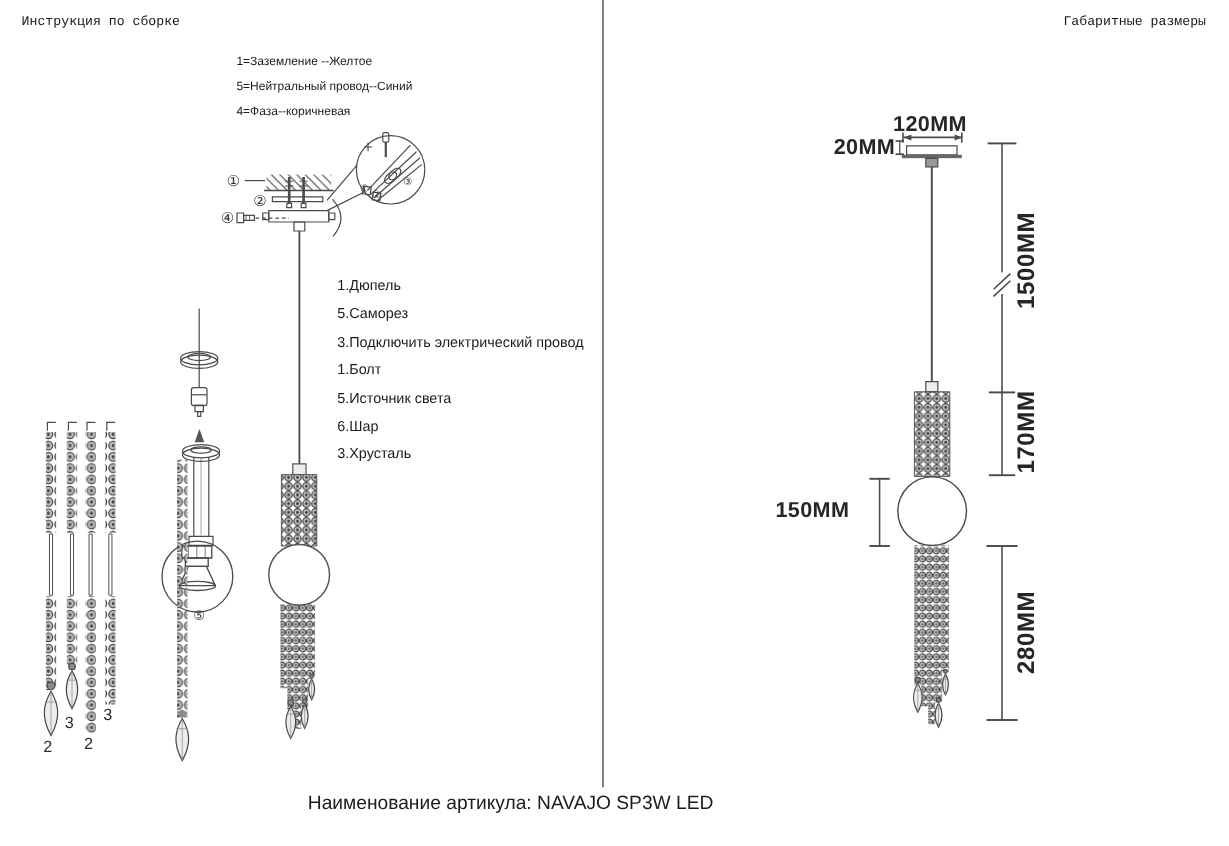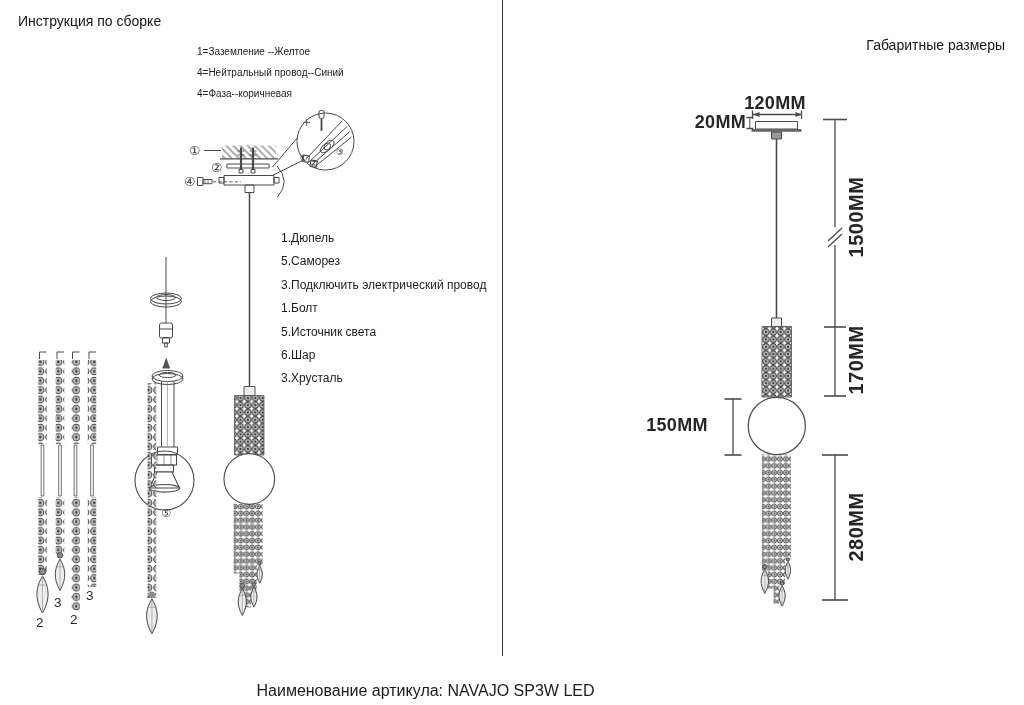--- a/index.html
+++ b/index.html
@@ -1,24 +1,24 @@
 <!DOCTYPE html>
 <html><head>
 <meta charset="utf-8">
 <style>
   html,body{margin:0;padding:0;background:#ffffff;}
   .page{
     position:relative;width:1024px;height:705px;background:#ffffff;overflow:hidden;
     font-family:"Liberation Sans","DejaVu Sans",sans-serif;color:#1a1a1a;
   }
   .abs{position:absolute;white-space:nowrap;}
-  .h1{font-size:14px;color:#161616;}
+  .h1{font-size:11px;color:#161616;font-family:Liberation Mono, monospace;}
   .legend{font-size:10px;line-height:21px;color:#1c1c1c;}
   .parts{font-size:12px;line-height:23.4px;color:#1c1c1c;}
-  .footer{left:0;width:851px;top:661px;text-align:center;font-size:16px;color:#1c1c1c;margin-top:21px;}
+  .footer{left:0;width:851px;top:661px;text-align:center;font-size:16px;color:#1c1c1c;}
   .divider{position:absolute;left:502px;top:0;width:1px;height:656px;background:#2f2f2f;}
   .dim{font-weight:bold;color:#262626;font-size:18px;letter-spacing:0.3px;}
   .vdim{
     position:absolute;width:120px;height:20px;display:flex;align-items:center;justify-content:center;
     transform:rotate(-90deg);transform-origin:center;
     font-weight:bold;font-size:20px;letter-spacing:0.5px;color:#262626;white-space:nowrap;
   }
   .co{font-family:"DejaVu Sans",sans-serif;color:#333;}
   .co12{font-size:12.5px;}
   .co11{font-size:11px;}
@@ -242,25 +242,25 @@
 
       <line x1="835" y1="455" x2="835" y2="600"></line>
       <line x1="822" y1="455" x2="848" y2="455" stroke-width="1.6"></line>
       <line x1="822" y1="600" x2="848" y2="600" stroke-width="1.6"></line>
     </g>
   </svg>
 
   <div class="divider"></div>
 
   <div class="abs h1" style="left:18px;top:13px;">Инструкция по сборке</div>
-  <div class="abs h1" style="right:19px;top:13px;margin-top:24px;">Габаритные размеры</div>
+  <div class="abs h1" style="right:19px;top:13px;">Габаритные размеры</div>
 
   <div class="abs legend" style="left:197px;top:41px;">
     <div>1=Заземление --Желтое</div>
-    <div>4=Нейтральный провод--Синий</div>
+    <div>5=Нейтральный провод--Синий</div>
     <div>4=Фаза--коричневая</div>
   </div>
 
   <div class="abs parts" style="left:281px;top:227px;">
     <div>1.Дюпель</div>
     <div>5.Саморез</div>
     <div>3.Подключить электрический провод</div>
     <div>1.Болт</div>
     <div>5.Источник света</div>
     <div>6.Шар</div>

